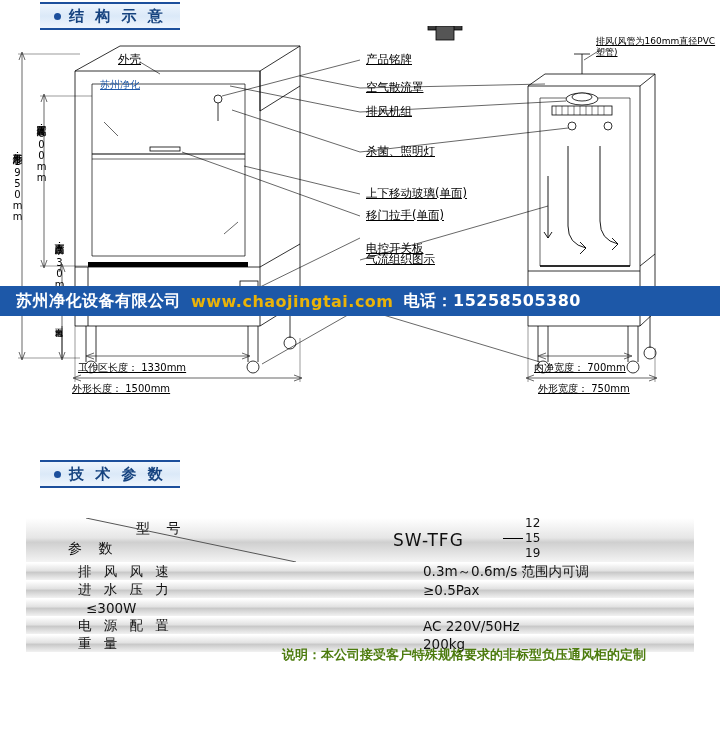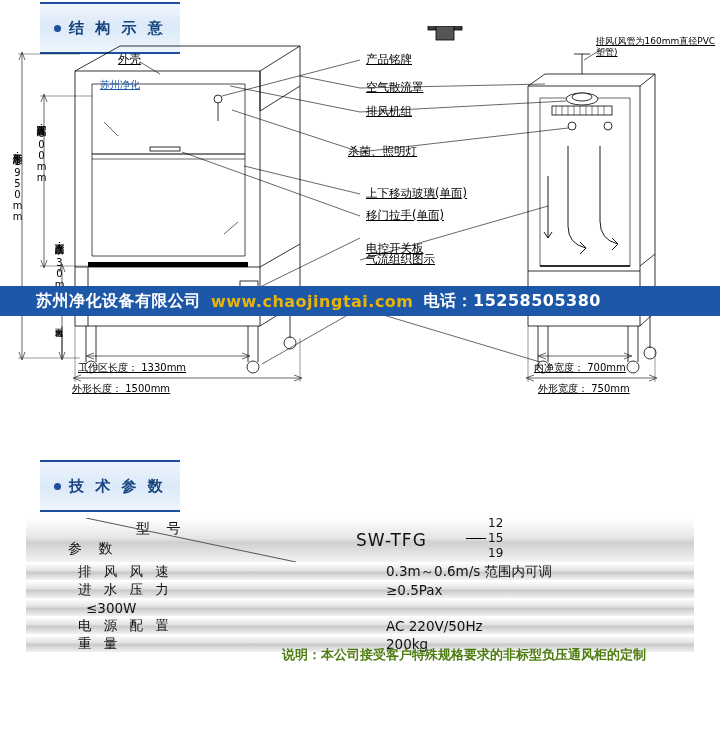--- a/index.html
+++ b/index.html
@@ -10,21 +10,21 @@
     position:relative;
     overflow:hidden;
   }
   .page{position:relative;width:720px;height:744px;}
 
   
   .sec-head{
     position:absolute;
     height:24px;
     display:flex;align-items:center;
-    padding:12px 14px;
+    padding:0 14px;
     border-top:2px solid #1c4f9c;
     border-bottom:2px solid #1c4f9c;
     background:linear-gradient(to bottom,#eef5fd 0%,#dbe9f8 50%,#eef5fd 100%);
     font-size:15px;font-weight:bold;color:#16437f;
     letter-spacing:3px;
   }
   .sec-head .dot{
     width:7px;height:7px;border-radius:50%;
     background:#1c4f9c;margin-right:8px;flex:none;
   }
@@ -55,37 +55,38 @@
     letter-spacing:0px;
   }
 
   
   .banner{
     position:absolute;left:0;top:286px;width:720px;height:30px;
     background:#1d58a8;
     color:#fff;
     display:flex;align-items:center;
     font-size:16px;font-weight:bold;
-    padding-left:36px;
+    padding-left:16px;
     box-sizing:border-box;
     letter-spacing:0.5px;
   }
   .banner .url{color:#eab308;margin:8px 10px;font-family:"DejaVu Sans","Liberation Sans",sans-serif;}
 
   
   .tbl{
     position:absolute;left:26px;top:518px;width:668px;
     font-size:13px;color:#111;
   }
   .row{
     position:relative;
     height:17px;
     display:flex;align-items:center;
     background:linear-gradient(to bottom,#ffffff 0%,#e2e2e2 45%,#c9c9c9 55%,#f2f2f2 100%);
     border-bottom:1px solid #ffffff;
+    gap:37px;
   }
   .row.head{
     height:44px;
     align-items:stretch;
     background:linear-gradient(to bottom,#ffffff 0%,#e6e6e6 45%,#cfcfcf 55%,#f4f4f4 100%);
   }
   .c-label{
     width:300px;flex:none;
     display:flex;align-items:center;
     padding-left:52px;
@@ -288,21 +289,21 @@
         </g>
       </g>
     </svg>
 
     <div class="lbl" style="left:118px;top:26px;">外壳</div>
     <div class="lbl" style="left:100px;top:52px;font-size:10px;color:#1d58a8;">苏州净化</div>
 
     <div class="lbl" style="left:366px;top:26px;">产品铭牌</div>
     <div class="lbl" style="left:366px;top:54px;">空气散流罩</div>
     <div class="lbl" style="left:366px;top:78px;">排风机组</div>
-    <div class="lbl" style="left:348px;top:118px;">杀菌、照明灯</div>
+    <div class="lbl" style="left:366px;top:118px;">杀菌、照明灯</div>
     <div class="lbl" style="left:366px;top:160px;">上下移动玻璃(单面)</div>
     <div class="lbl" style="left:366px;top:182px;">移门拉手(单面)</div>
     <div class="lbl" style="left:366px;top:191px;margin-top:24px;">电控开关板</div>
     <div class="lbl" style="left:366px;top:226px;">气流组织图示</div>
     <div class="lbl" style="left:366px;top:274px;">万向脚轮</div>
 
     <div class="lbl tiny" style="left:596px;top:10px;max-width:120px;white-space:normal;line-height:11px;">排风(风管为160mm直径PVC塑管)</div>
 
     <div class="vert" style="left:10px;top:120px;">外形高度：1950mm</div>
     <div class="vert" style="left:34px;top:92px;">工作区高度：600mm</div>

